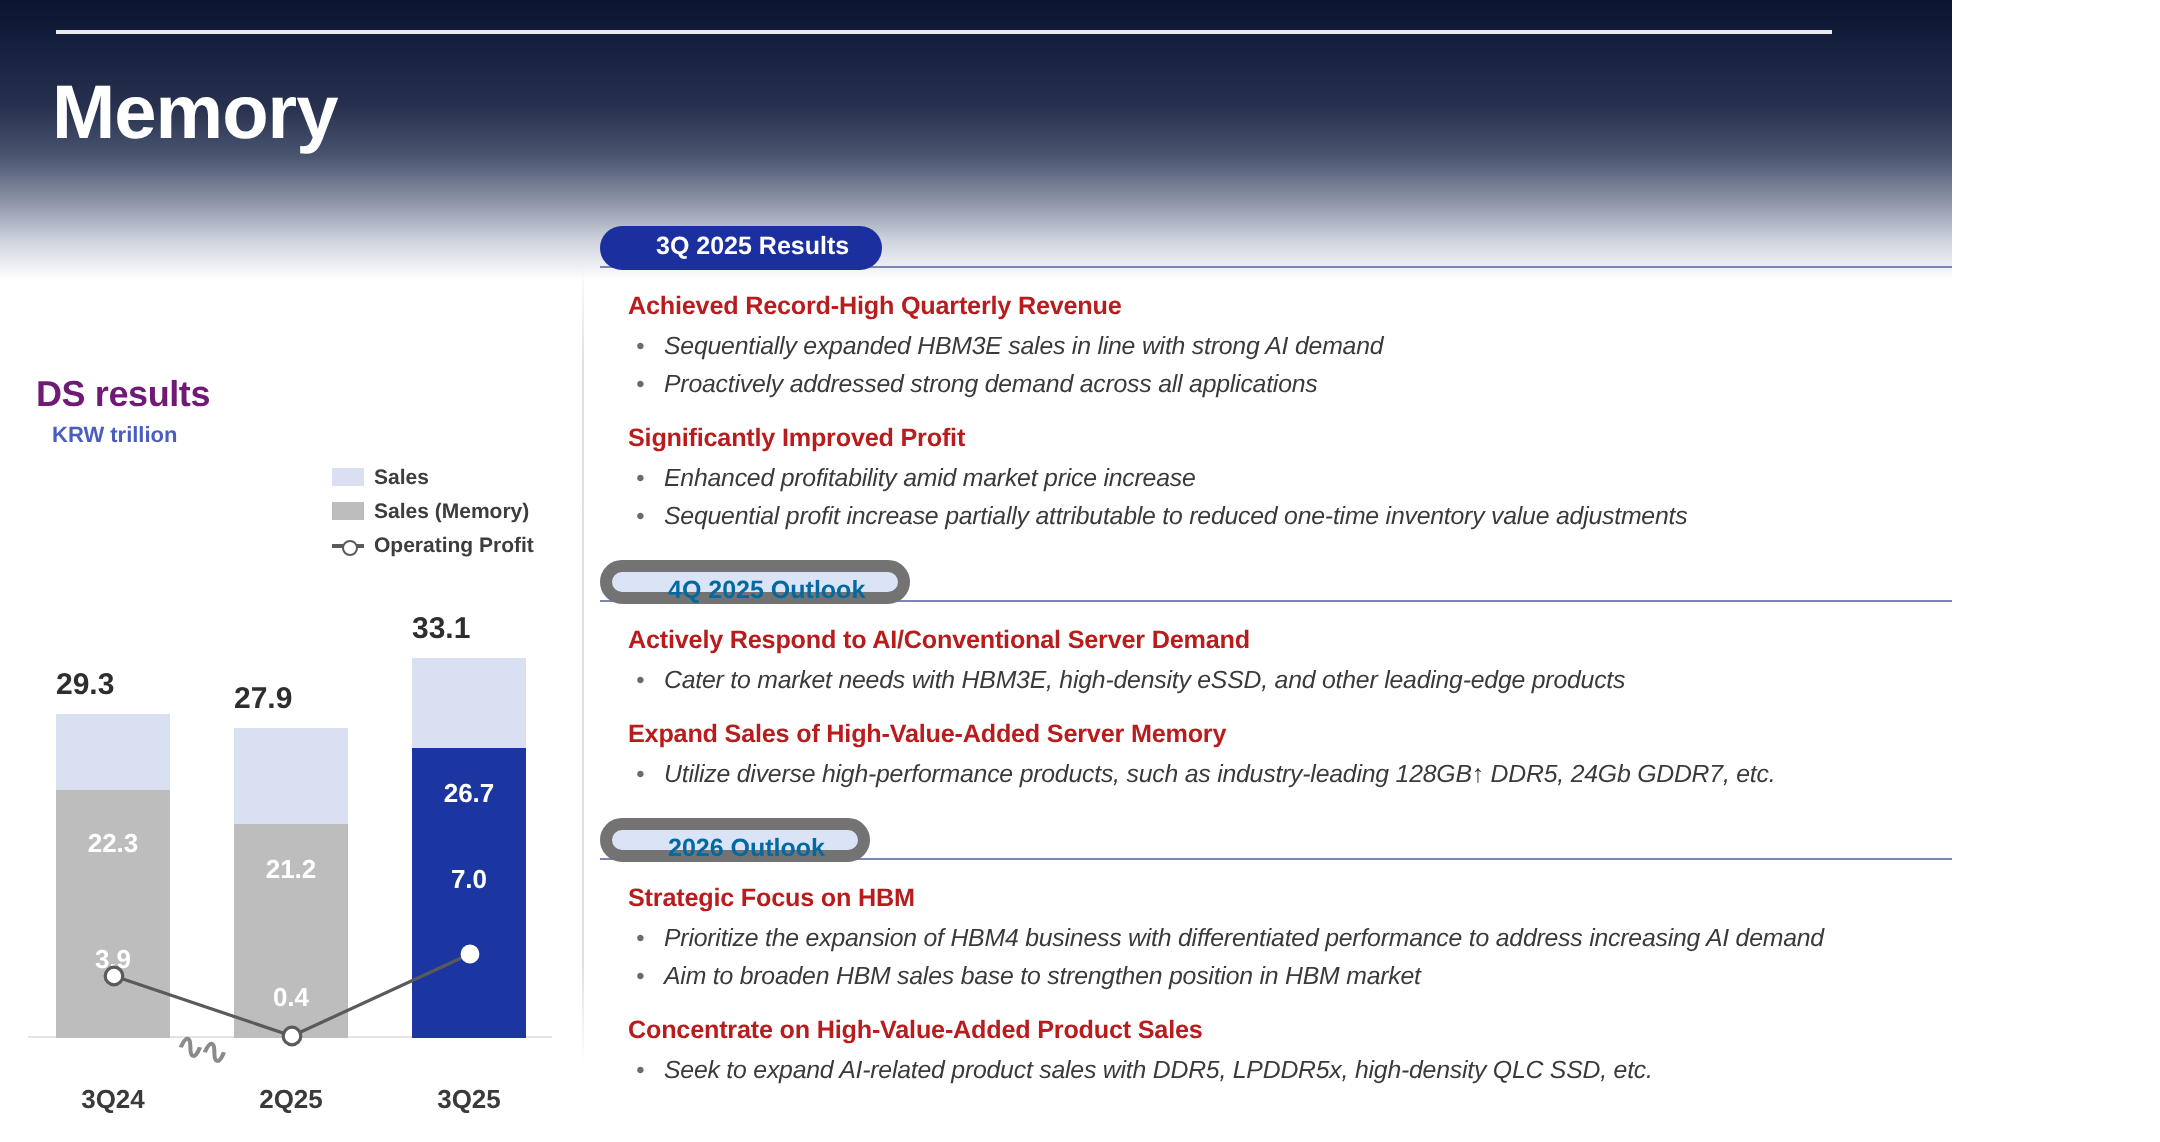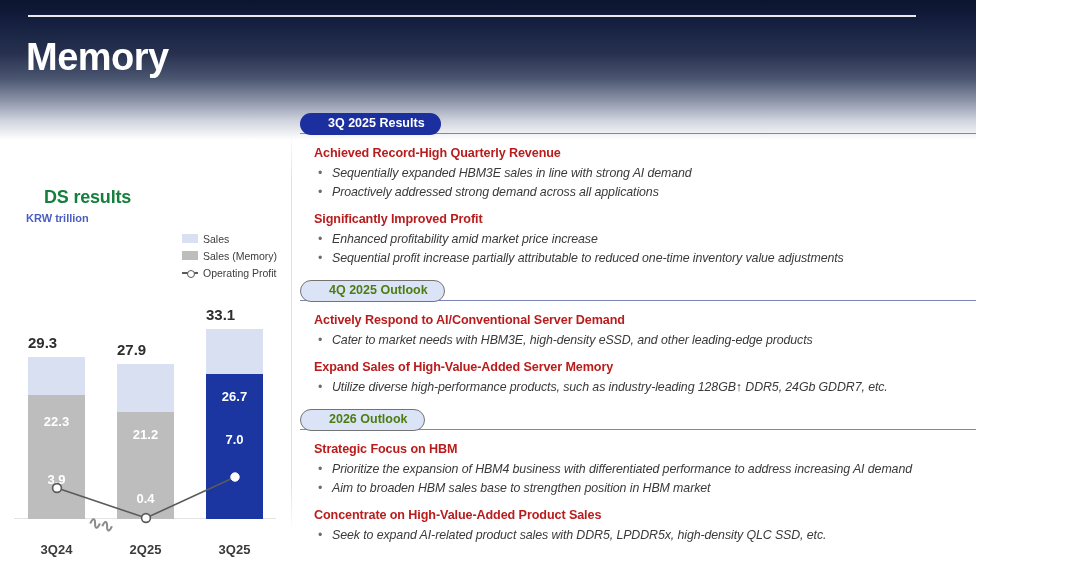--- a/index.html
+++ b/index.html
@@ -53,41 +53,41 @@
 
   
   .chart-panel {
     position: absolute;
     left: 0; top: 170px;
     width: 292px;
     height: 401px;
   }
   .chart-title {
     position: absolute;
-    left: 44px; top: 17px;
+    left: 18px; top: 17px;
     font-size: 18px;
     font-weight: 700;
-    color: #15803d;
+    color: #701a75;
     letter-spacing: -0.2px;
   }
   .chart-subtitle {
     position: absolute;
     left: 26px; top: 42px;
     font-size: 11px;
     font-weight: 600;
     color: #4b5ec0;
   }
 
   
   .legend {
     position: absolute;
-    left: 182px; top: 61px;
+    left: 166px; top: 61px;
     font-size: 10.5px;
     color: #3d3d3d;
-    font-weight: 400;
+    font-weight: 700;
   }
   .legend-row {
     display: flex;
     align-items: center;
     height: 15px;
     margin-bottom: 2px;
   }
   .sw {
     width: 16px; height: 9px;
     margin-right: 5px;
@@ -216,22 +216,22 @@
     font-weight: 700;
     white-space: nowrap;
     z-index: 2;
   }
   .pill-solid {
     background: #1b2f9e;
     color: #ffffff;
   }
   .pill-light {
     background: #dbe4f7;
-    color: #4d7c0f;
-    border: 1px solid #737373;
+    color: #0369a1;
+    border: 6px solid #737373;
     line-height: 19px;
   }
   .sec-rule {
     position: absolute;
     left: 0; top: 20px;
     width: 760px; height: 1px;
     background: #7b86b8;
     z-index: 1;
   }
 

